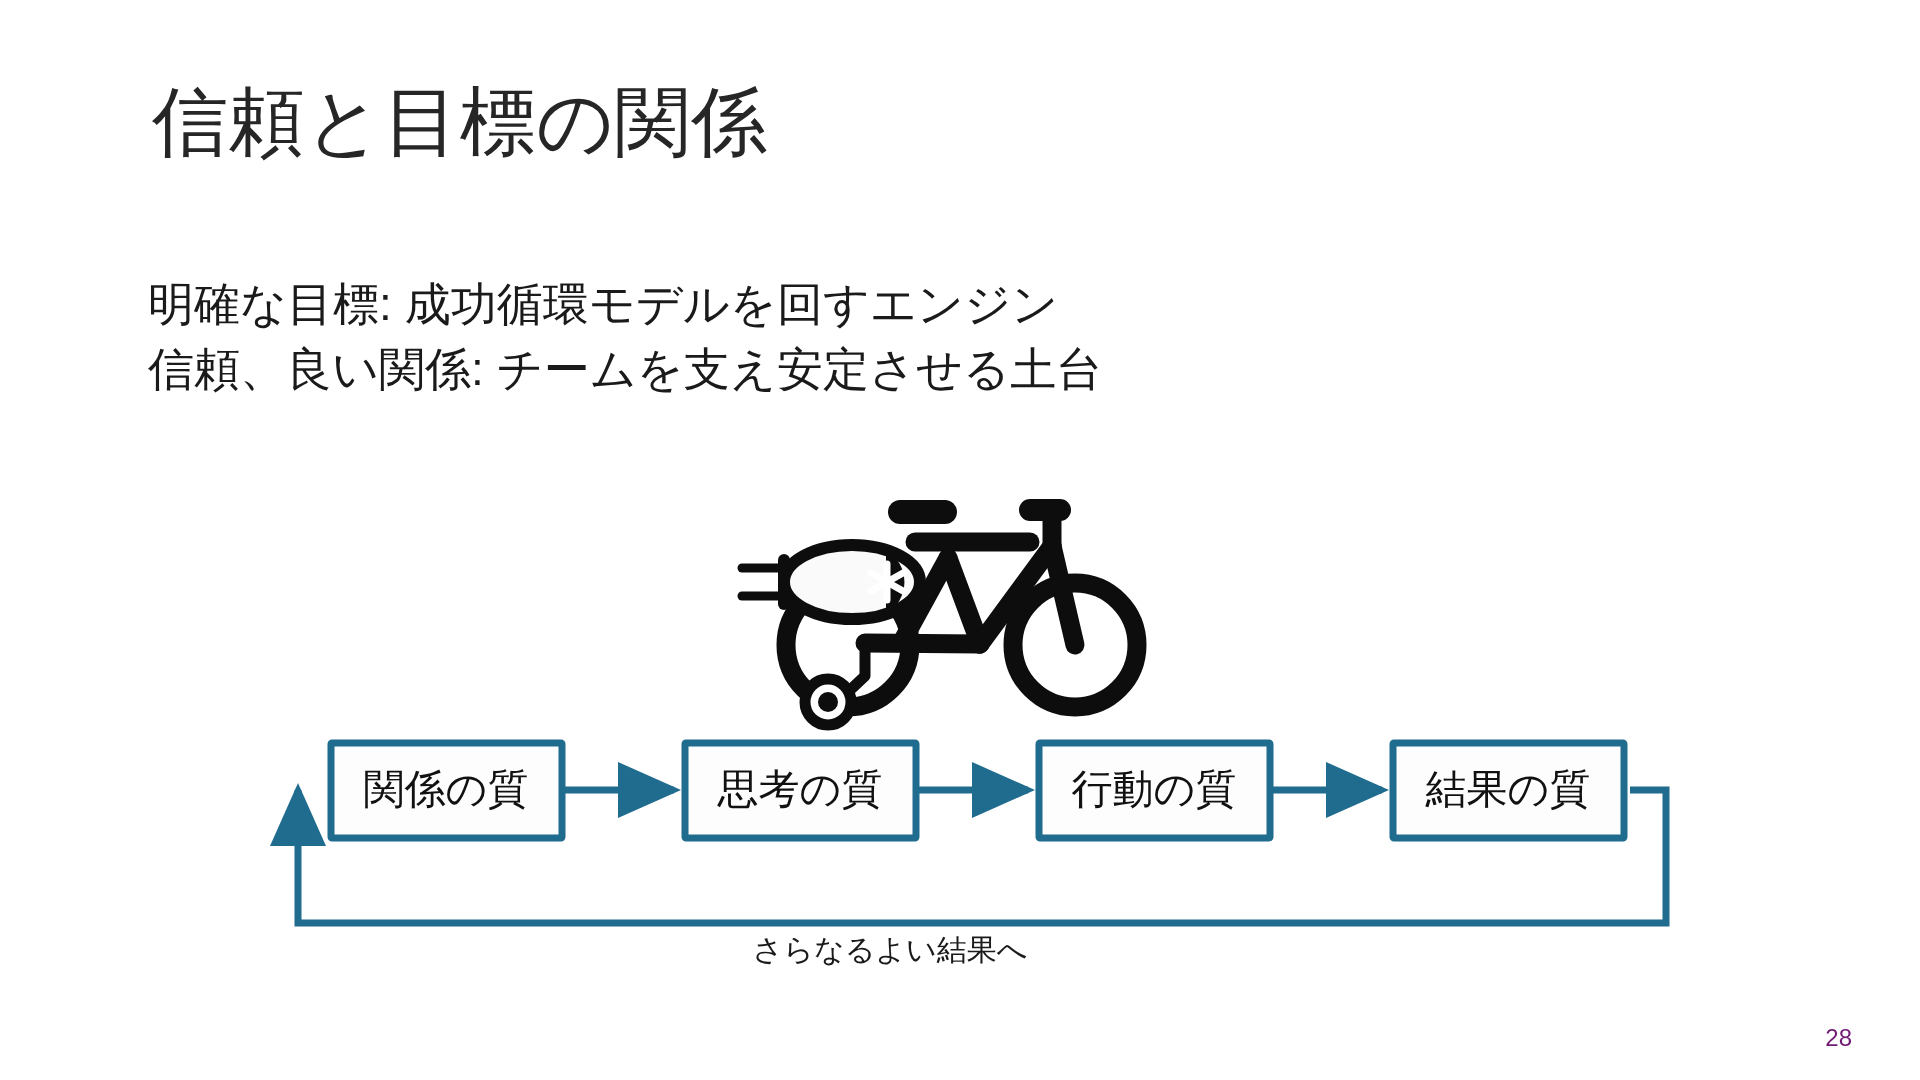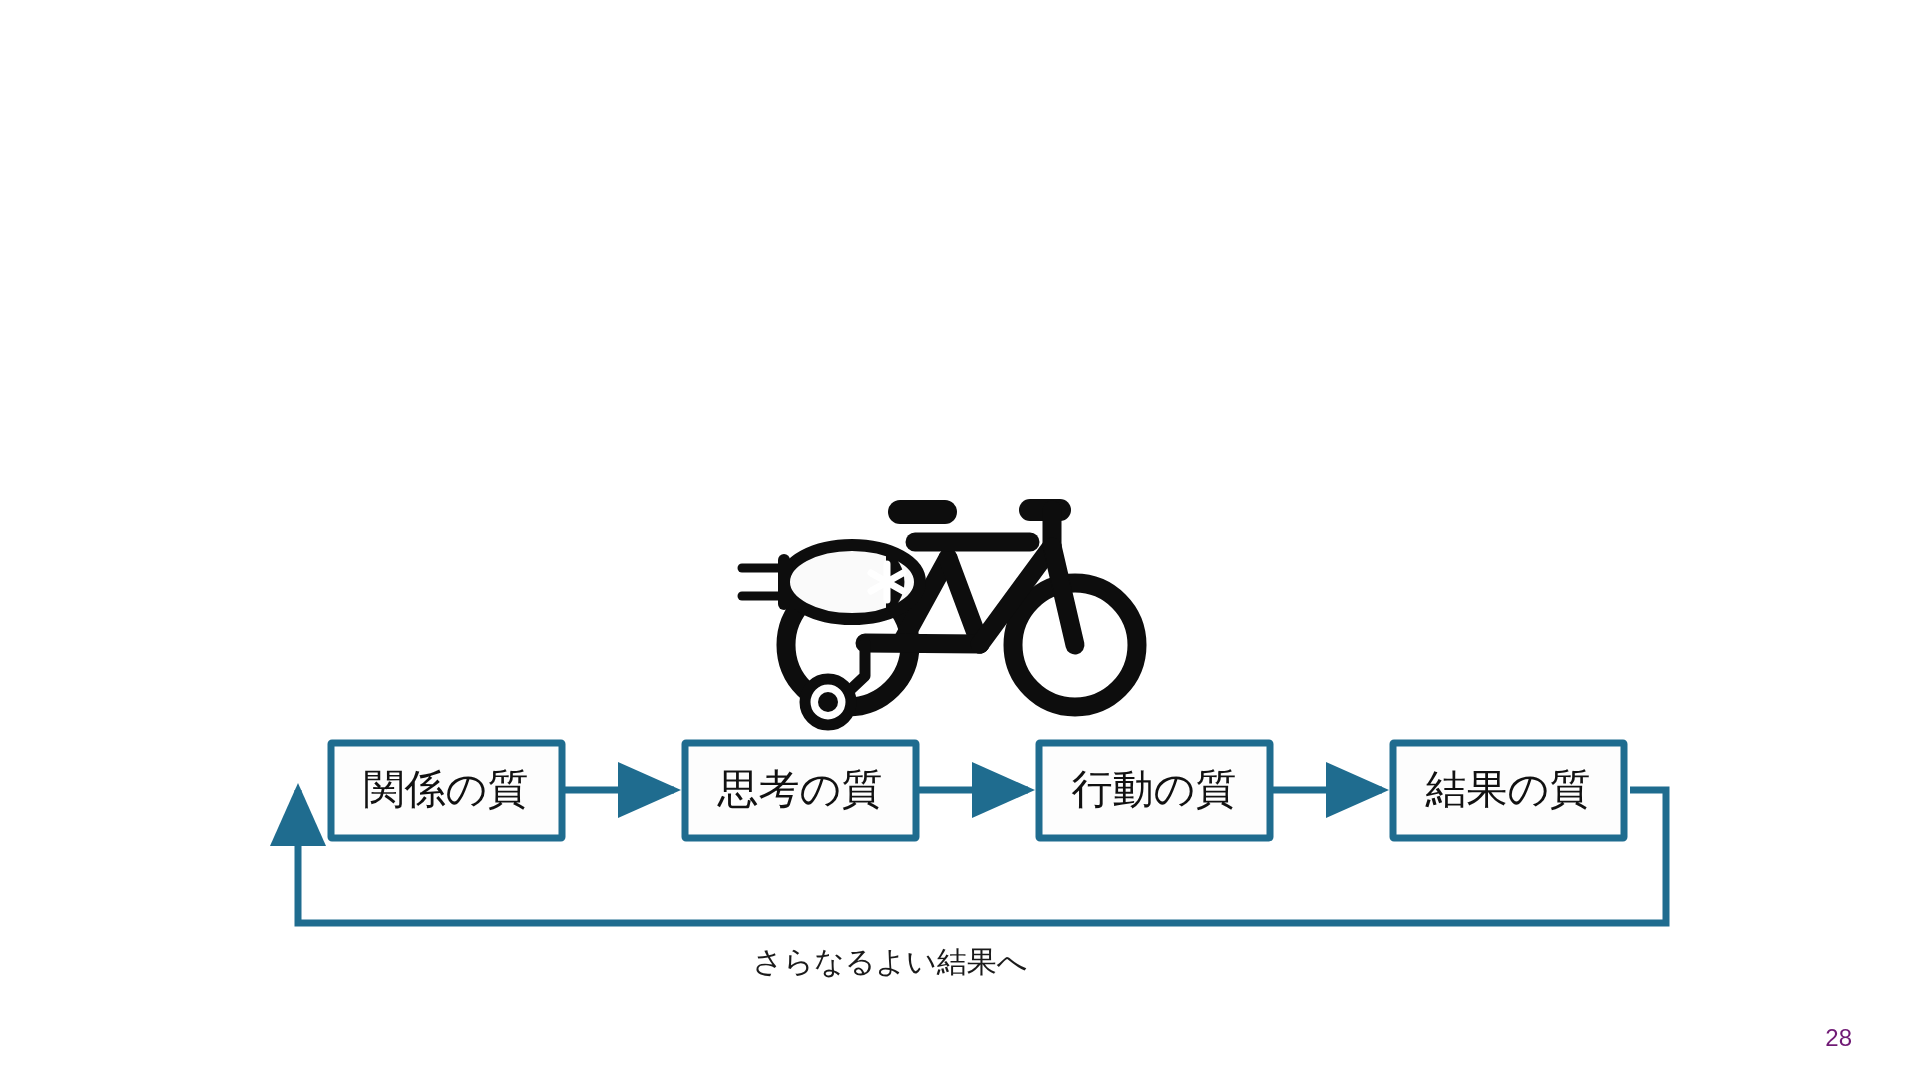--- a/index.html
+++ b/index.html
@@ -94,38 +94,42 @@
     left: 0px;
     top: 930px;
     width: 1920px;
     text-align: center;
     font-size: 30px;
     color: #1a1a1a;
   }
   #flow-caption-inner {
     display: inline-block;
     margin-left: -140px;
-    margin-top: 12px;
   }
 
   
   #page-number {
     position: absolute;
     right: 68px;
     bottom: 28px;
     font-size: 24px;
     color: #701a75;
   }
 </style>
 </head>
 <body>
 
 <div id="slide">
 
-
+  <div id="slide-title">信頼と目標の関係</div>
+
+  <div id="body-text">
+    <span class="body-line">明確な目標: 成功循環モデルを回すエンジン</span>
+    <span class="body-line">信頼、良い関係: チームを支え安定させる土台</span>
+  </div>
 
   <div id="bike-illustration">
     <svg viewBox="0 0 470 270" xmlns="http://www.w3.org/2000/svg" aria-hidden="true">
       <g fill="none" stroke="#0d0d0d" stroke-linecap="round" stroke-linejoin="round">
 
         <circle cx="118" cy="165" r="62" stroke-width="19"></circle>
 
         <circle cx="345" cy="165" r="62" stroke-width="19"></circle>
 
         <path d="M173 160 L218 78" stroke-width="19"></path>

